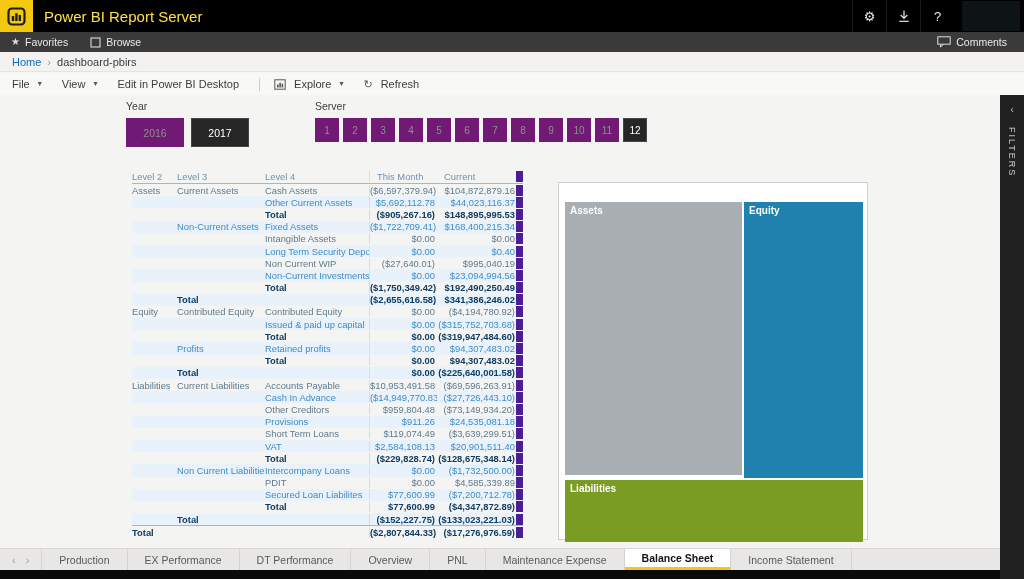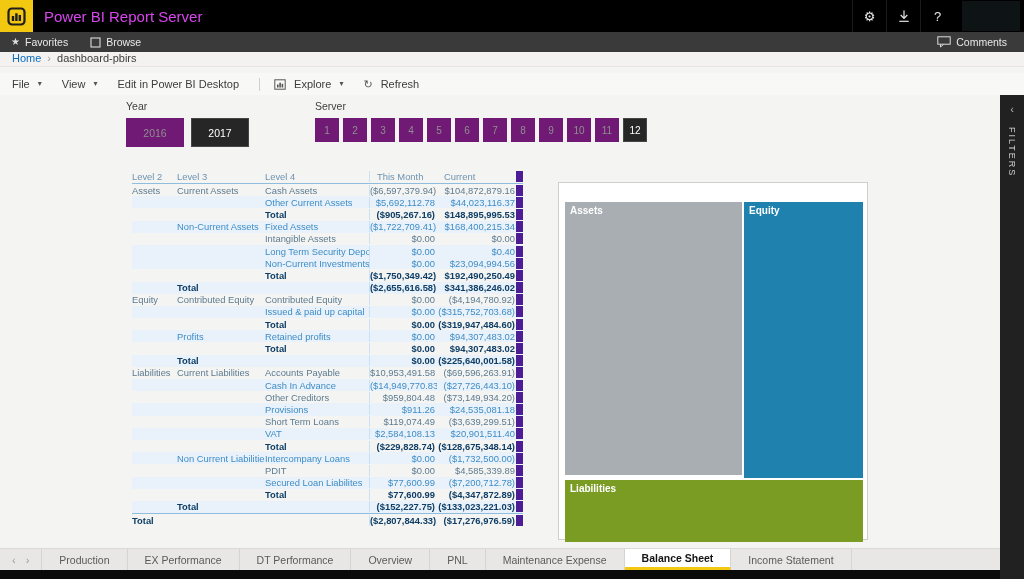--- a/index.html
+++ b/index.html
@@ -3,36 +3,36 @@
 <meta charset="utf-8">
 <style>
   html,body{margin:0;padding:0}
   body{width:1024px;height:579px;position:relative;overflow:hidden;
        font-family:"Liberation Sans",sans-serif;background:#f4f4f3;}
 
   
   .header{position:absolute;left:0;top:0;width:1024px;height:32px;background:#000;
           display:flex;align-items:center;z-index:10}
   .logo{width:33px;height:32px;background:#f2c811;display:flex;align-items:center;justify-content:center;flex:0 0 33px;cursor:pointer}
-  .app-title{color:#d946ef;font-size:15px;margin-left:11px;flex:1;white-space:nowrap}
+  .app-title{color:#fde047;font-size:15px;margin-left:11px;flex:1;white-space:nowrap}
   .hicons{display:flex;height:32px;align-items:center}
   .hicon{width:33px;height:32px;display:flex;align-items:center;justify-content:center;
          color:#e6e6e6;font-size:13px;border-left:1px solid #1b1b1b;cursor:pointer}
   .avatar-tile{width:58px;height:30px;background:#0e1316;margin:1px 4px 1px 8px}
 
   
   .subbar{position:absolute;left:0;top:32px;width:1024px;height:20px;background:#3a3a3a;
           display:flex;align-items:center;color:#e9e9e9;font-size:10.5px;z-index:10}
   .subitem{display:flex;align-items:center;gap:5px;padding:0 11px;height:20px;cursor:pointer}
   .subitem .glyph{font-size:10px;color:#ddd;line-height:1}
   .comments{margin-left:auto;margin-right:6px}
 
   
-  .breadcrumb{position:absolute;left:0;top:52px;width:1024px;height:15px;background:#f3f2f1;
-              border-bottom:1px solid #e5e4e2;display:flex;align-items:flex-start;font-size:11px;padding-left:12px;box-sizing:border-box;z-index:10}
+  .breadcrumb{position:absolute;left:0;top:52px;width:1024px;height:20px;background:#f3f2f1;
+              border-bottom:1px solid #e5e4e2;display:flex;align-items:center;font-size:11px;padding-left:12px;box-sizing:border-box;z-index:10}
   .bc-home{color:#0b6cbd;cursor:pointer}
   .bc-sep{color:#9a9a9a;margin:0 6px}
   .bc-cur{color:#3d3d3d}
 
   
   .toolbar{position:absolute;left:0;top:73px;width:1024px;height:22px;background:#f8f8f7;
            display:flex;align-items:center;font-size:11px;color:#3c3c3c;padding-left:12px;box-sizing:border-box;z-index:10}
   .titem{display:flex;align-items:center;gap:8px;margin-right:20px;cursor:pointer;white-space:nowrap}
   .caret{font-size:8px;color:#555;line-height:1}
   .tdivider{width:1px;height:13px;background:#cfcfcd;margin:0 14px 0 0}
@@ -249,20 +249,27 @@
           <div class="cell c3">$0.00</div>
           <div class="cell c4">$0.00</div>
         </div>
         <div class="trow band blue">
           <div class="cell c0"></div>
           <div class="cell c1"></div>
           <div class="cell c2">Long Term Security Deposit</div>
           <div class="cell c3">$0.00</div>
           <div class="cell c4">$0.40</div>
         </div>
+        <div class="trow gray">
+          <div class="cell c0"></div>
+          <div class="cell c1"></div>
+          <div class="cell c2">Non Current WIP</div>
+          <div class="cell c3">($27,640.01)</div>
+          <div class="cell c4">$995,040.19</div>
+        </div>
         <div class="trow band blue">
           <div class="cell c0"></div>
           <div class="cell c1"></div>
           <div class="cell c2">Non-Current Investments</div>
           <div class="cell c3">$0.00</div>
           <div class="cell c4">$23,094,994.56</div>
         </div>
         <div class="trow total">
           <div class="cell c0"></div>
           <div class="cell c1"></div>

